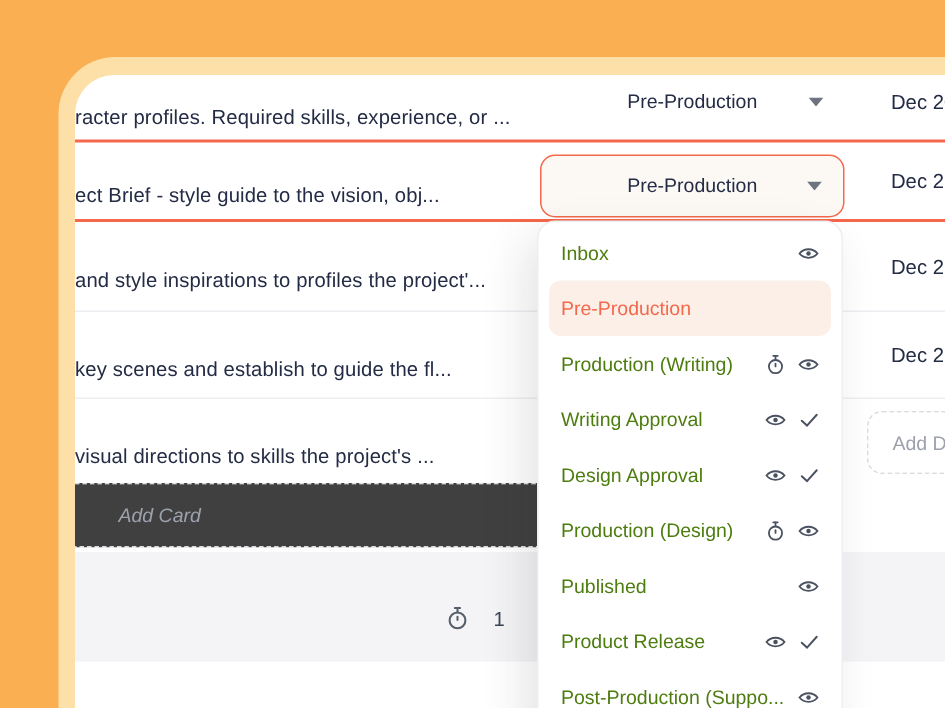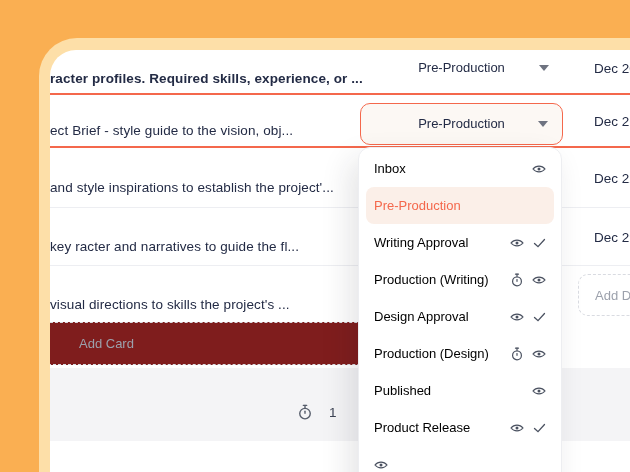--- a/index.html
+++ b/index.html
@@ -19,21 +19,21 @@
   .row{position:absolute;left:0;right:0;box-sizing:border-box;}
   .r1{top:0;height:43px;}
   .r2{top:43px;height:55px;border-top:2px solid #F4684C;border-bottom:2px solid #F4684C;background:#FFFFFF;}
   .r3{top:98px;height:60px;border-bottom:1px solid #EDEEF2;}
   .r4{top:158px;height:58px;border-bottom:1px solid #EDEEF2;}
   .r5{top:216px;height:58px;}
   .cell-text{
     position:absolute;left:0;top:50%;transform:translateY(calc(-50% + 9px));
     white-space:nowrap;font-size:13.5px;color:#232B45;letter-spacing:.1px;
   }
-  .r1 .cell-text{transform:translateY(calc(-50% + 6px));font-weight:bold;}
+  .r1 .cell-text{transform:translateY(calc(-50% + 6px));}
   .status{
     position:absolute;left:310px;width:203px;height:42px;top:50%;
     transform:translateY(-50%);display:flex;align-items:center;justify-content:center;
     border-radius:10px;box-sizing:border-box;
   }
   .r1 .status{transform:translateY(calc(-50% - 4px));}
   .r2 .status{transform:translateY(calc(-50% + 3px));border:1.5px solid #F4684C;background:#FCF8F4;}
   .status-label{font-size:13px;color:#232B45;font-weight:500;}
   .chevron{position:absolute;right:14px;top:50%;transform:translateY(-50%);line-height:0;}
   .date{
@@ -44,36 +44,36 @@
   .add-due{
     position:absolute;left:528px;top:50%;transform:translateY(-50%);
     width:96px;height:42px;border:1.5px dashed #D9DBE1;border-radius:10px;
     box-sizing:border-box;display:flex;align-items:center;padding-left:16px;
     color:#9CA1AC;font-size:13px;background:#FFFFFF;
   }
   .add-card{
     position:absolute;left:-30px;top:272px;width:375px;height:43px;
     border:1.5px dashed #D9DBE1;border-radius:10px;box-sizing:border-box;
     display:flex;align-items:center;padding-left:58px;
-    color:#9CA1AC;font-size:13px;background:#7f1d1d;
+    color:#9CA1AC;font-size:13px;background:#404040;font-style:italic;
   }
   .footer{position:absolute;left:0;right:0;top:318px;height:73px;background:#F4F4F6;}
   .footer-meta{
     position:absolute;left:248px;top:36px;display:flex;gap:17px;align-items:center;
     color:#3C4354;font-size:13.5px;font-weight:500;
   }
   .dropdown{
     position:absolute;left:308px;top:97px;width:204px;height:420px;
     background:#FFFFFF;border:1px solid #EDEEF1;border-radius:12px;
     box-shadow:-8px 12px 30px rgba(30,33,44,.12);
     box-sizing:border-box;padding-top:2px;
   }
   .dd-item{
     height:37px;margin:0 7px;display:flex;align-items:center;
-    padding:0 8px;border-radius:8px;font-size:13px;color:#000000;
+    padding:0 8px;border-radius:8px;font-size:13px;color:#4d7c0f;
   }
   .dd-label{flex:1;white-space:nowrap;overflow:hidden;}
   .dd-icons{display:flex;gap:9px;align-items:center;line-height:0;}
   .dd-selected{background:#FBEFE8;color:#F4684C;}
   svg{display:block;}
 </style>
 </head>
 <body>
 
 <div class="frame"></div>
@@ -100,26 +100,26 @@
       <span class="chevron">
         <svg width="10" height="6" viewBox="0 0 10 6">
             <polygon points="0,0 10,0 5,6" fill="#6E7380"></polygon>
           </svg>
       </span>
     </div>
     <span class="date">Dec 26</span>
   </div>
 
   <div class="row r3">
-    <span class="cell-text">and style inspirations to establish the project'...</span>
+    <span class="cell-text">and style inspirations to profiles the project'...</span>
     <span class="date">Dec 22</span>
   </div>
 
   <div class="row r4">
-    <span class="cell-text">key racter and narratives to guide the fl...</span>
+    <span class="cell-text">key scenes and establish to guide the fl...</span>
     <span class="date">Dec 29</span>
   </div>
 
   <div class="row r5">
     <span class="cell-text">visual directions to skills the project's ...</span>
     <div class="add-due">
       <span>Add D</span>
     </div>
   </div>
 
@@ -153,57 +153,57 @@
             </svg>
         </span>
       </span>
     </div>
 
     <div class="dd-item dd-selected">
       <span class="dd-label">Pre-Production</span>
     </div>
 
     <div class="dd-item">
-      <span class="dd-label">Writing Approval</span>
-      <span class="dd-icons">
-        <span>
-          <svg width="14" height="10" viewBox="0 0 14 10" fill="none" stroke="#4A5160" stroke-width="1.2">
-              <path d="M1,5 C4,1.2 10,1.2 13,5 C10,8.8 4,8.8 1,5 Z"></path>
-              <circle cx="7" cy="5" r="1.5" fill="#4A5160" stroke="none"></circle>
-            </svg>
-        </span>
-        <span>
-          <svg width="13" height="10" viewBox="0 0 13 10" fill="none" stroke="#4A5160" stroke-width="1.3" stroke-linecap="round">
-              <polyline points="1.5,5.5 5,8.7 11.5,1.5"></polyline>
-            </svg>
-        </span>
-      </span>
-    </div>
-
-    <div class="dd-item">
       <span class="dd-label">Production (Writing)</span>
       <span class="dd-icons">
         <span>
           <svg width="12" height="14" viewBox="0 0 12 14" fill="none" stroke="#4A5160" stroke-width="1.2" stroke-linecap="round">
               <circle cx="6" cy="8.4" r="4.4"></circle>
               <line x1="6" y1="1.2" x2="6" y2="3.6"></line>
               <line x1="4.5" y1="1.2" x2="7.5" y2="1.2"></line>
               <line x1="6" y1="6.5" x2="6" y2="8.3"></line>
             </svg>
         </span>
         <span>
           <svg width="14" height="10" viewBox="0 0 14 10" fill="none" stroke="#4A5160" stroke-width="1.2">
               <path d="M1,5 C4,1.2 10,1.2 13,5 C10,8.8 4,8.8 1,5 Z"></path>
               <circle cx="7" cy="5" r="1.5" fill="#4A5160" stroke="none"></circle>
             </svg>
         </span>
       </span>
     </div>
 
     <div class="dd-item">
+      <span class="dd-label">Writing Approval</span>
+      <span class="dd-icons">
+        <span>
+          <svg width="14" height="10" viewBox="0 0 14 10" fill="none" stroke="#4A5160" stroke-width="1.2">
+              <path d="M1,5 C4,1.2 10,1.2 13,5 C10,8.8 4,8.8 1,5 Z"></path>
+              <circle cx="7" cy="5" r="1.5" fill="#4A5160" stroke="none"></circle>
+            </svg>
+        </span>
+        <span>
+          <svg width="13" height="10" viewBox="0 0 13 10" fill="none" stroke="#4A5160" stroke-width="1.3" stroke-linecap="round">
+              <polyline points="1.5,5.5 5,8.7 11.5,1.5"></polyline>
+            </svg>
+        </span>
+      </span>
+    </div>
+
+    <div class="dd-item">
       <span class="dd-label">Design Approval</span>
       <span class="dd-icons">
         <span>
           <svg width="14" height="10" viewBox="0 0 14 10" fill="none" stroke="#4A5160" stroke-width="1.2">
               <path d="M1,5 C4,1.2 10,1.2 13,5 C10,8.8 4,8.8 1,5 Z"></path>
               <circle cx="7" cy="5" r="1.5" fill="#4A5160" stroke="none"></circle>
             </svg>
         </span>
         <span>
           <svg width="13" height="10" viewBox="0 0 13 10" fill="none" stroke="#4A5160" stroke-width="1.3" stroke-linecap="round">
@@ -256,20 +256,21 @@
         </span>
         <span>
           <svg width="13" height="10" viewBox="0 0 13 10" fill="none" stroke="#4A5160" stroke-width="1.3" stroke-linecap="round">
               <polyline points="1.5,5.5 5,8.7 11.5,1.5"></polyline>
             </svg>
         </span>
       </span>
     </div>
 
     <div class="dd-item">
+      <span class="dd-label">Post-Production (Suppo...</span>
       <span class="dd-icons">
         <span>
           <svg width="14" height="10" viewBox="0 0 14 10" fill="none" stroke="#4A5160" stroke-width="1.2">
               <path d="M1,5 C4,1.2 10,1.2 13,5 C10,8.8 4,8.8 1,5 Z"></path>
               <circle cx="7" cy="5" r="1.5" fill="#4A5160" stroke="none"></circle>
             </svg>
         </span>
       </span>
     </div>
 

